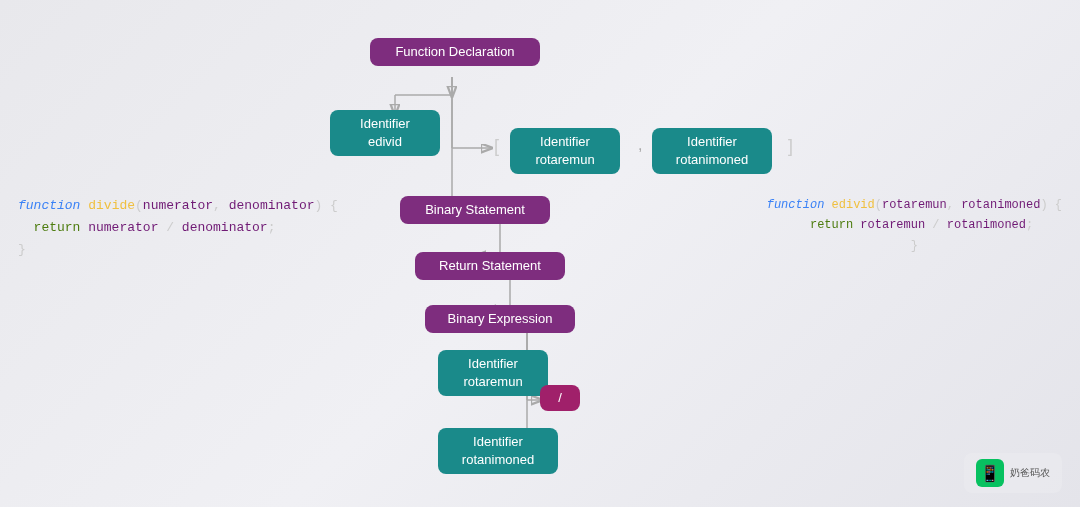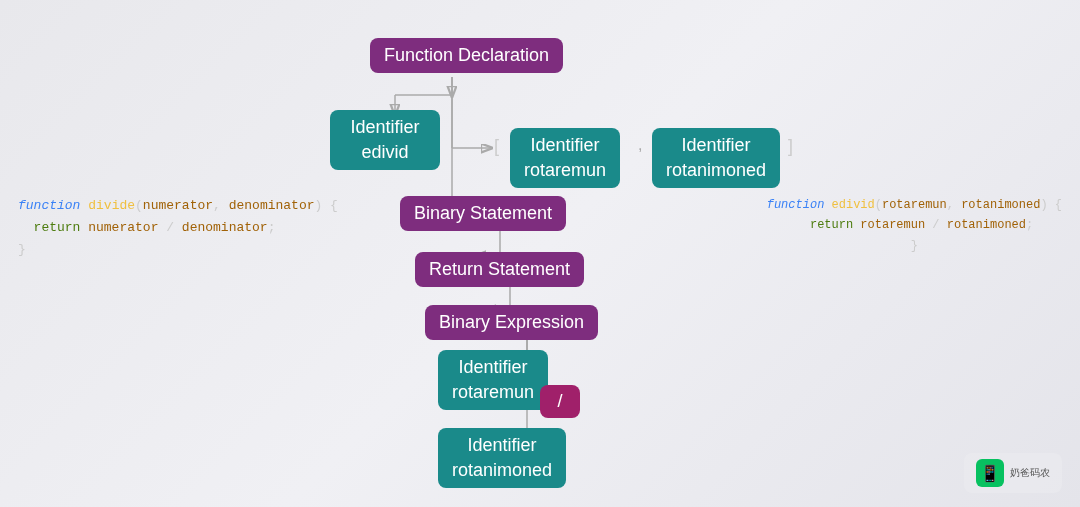--- a/index.html
+++ b/index.html
@@ -34,31 +34,31 @@
       right: 18px;
       top: 195px;
       font-family: 'Courier New', monospace;
       font-size: 12px;
       line-height: 1.7;
       color: #ccc;
       text-align: center;
     }
 
     .kw { color: #3b82f6; font-style: italic; }
-    .param { color: #a16207; }
+    .param { color: #701a75; }
     .punc { color: #ccc; }
     .ret { color: #4d7c0f; }
     .op { color: #ccc; }
 
     
     .node {
       position: absolute;
       border-radius: 8px;
       padding: 5px 14px;
-      font-size: 18px;
+      font-size: 13px;
       font-weight: 500;
       text-align: center;
       white-space: nowrap;
       line-height: 1.4;
     }
 
     .node-purple {
       background: #7e2d7e;
       color: #fff;
       border: none;

